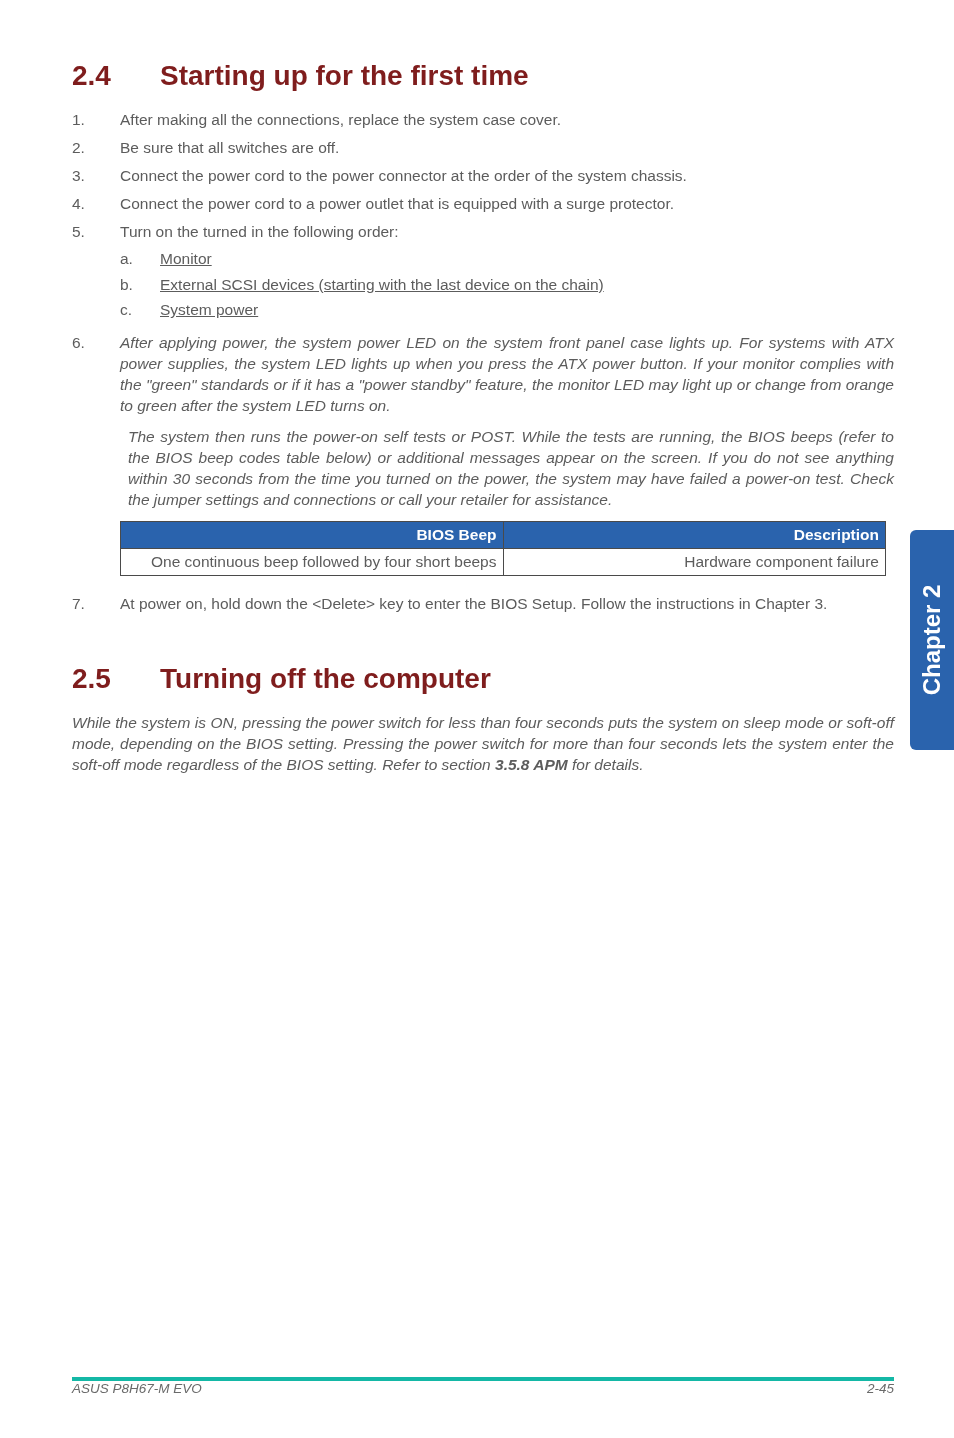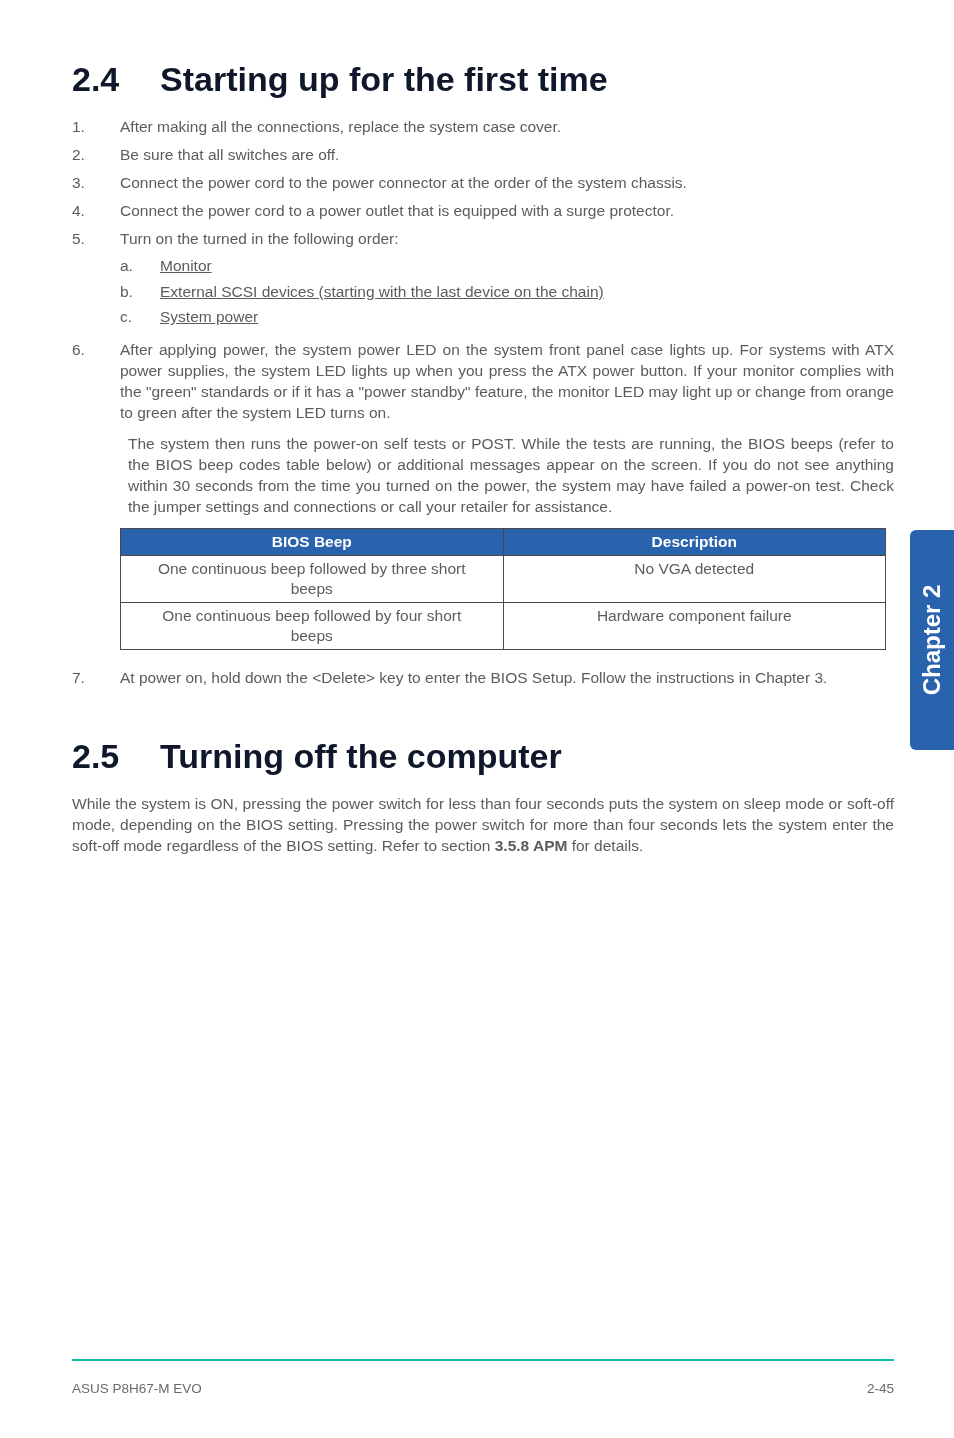--- a/index.html
+++ b/index.html
@@ -5,23 +5,23 @@
   * { box-sizing: border-box; margin: 0; padding: 0; }
   html, body { width: 954px; height: 1438px; }
   body {
     font-family: Arial, Helvetica, sans-serif;
     color: #5c5c5c;
     background: #fff;
     position: relative;
     padding: 60px 60px 40px 72px;
   }
   .h2 {
-    color: #0f172a;
+    color: #7f1d1d;
     font-weight: bold;
-    font-size: 34px;
+    font-size: 28px;
     margin-bottom: 18px;
     font-family: Verdana, Arial, sans-serif;
   }
   .h2 .num { display: inline-block; width: 88px; }
   .body-text {
     font-size: 15.5px;
     line-height: 1.35;
     color: #5c5c5c;
   }
   ol.main { list-style: none; padding-left: 0; }
@@ -34,33 +34,33 @@
   ol.sub > li > .c { flex: 1; text-decoration: underline; }
   .para-indent { margin-left: 56px; margin-top: 10px; margin-bottom: 10px; }
   table.bios {
     border-collapse: collapse;
     width: 100%;
     margin-top: 6px;
     font-size: 15.5px;
   }
   table.bios th, table.bios td {
     border: 1px solid #4a4a4a;
-    padding: 3px 20px;
-    text-align: center;
+    padding: 3px 6px;
+    text-align: right;
     vertical-align: top;
     line-height: 1.3;
   }
   table.bios th {
     background: #2a63ad;
     color: #fff;
     font-weight: bold;
   }
   .table-wrap { margin-left: 48px; margin-right: 8px; margin-bottom: 18px; }
   .section2 { margin-top: 48px; }
-  .justify { text-align: justify; }
+  .justify { text-align: justify; font-style: italic; }
   .side-tab {
     position: absolute;
     right: 0;
     top: 530px;
     width: 44px;
     height: 220px;
     background: #2a63ad;
     border-top-left-radius: 6px;
     border-bottom-left-radius: 6px;
     display: flex;
@@ -73,26 +73,27 @@
     font-size: 24px;
     transform: rotate(-90deg);
     white-space: nowrap;
     font-family: Verdana, Arial, sans-serif;
   }
   .footer {
     position: absolute;
     bottom: 42px;
     left: 72px;
     right: 60px;
-    border-top: 2px solid #14b8a6;
-    padding-top: 20px;
+    border-top: 4px solid #14b8a6;
+    padding-top: 0;
     display: flex;
     justify-content: space-between;
     font-size: 13.5px;
     color: #6a6a6a;
+    font-style: italic;
   }
 </style>
 </head>
 <body>
 
 <div class="h2">
   <span class="num">2.4</span><span>Starting up for the first time</span>
 </div>
 
 <ol class="main body-text">
@@ -143,24 +144,20 @@
 <div class="table-wrap">
   <table class="bios">
     <thead>
       <tr>
         <th style="width:50%">BIOS Beep</th>
         <th style="width:50%">Description</th>
       </tr>
     </thead>
     <tbody>
       <tr>
-        <td>One continuous beep followed by three short beeps</td>
-        <td>No VGA detected</td>
-      </tr>
-      <tr>
         <td>One continuous beep followed by four short beeps</td>
         <td>Hardware component failure</td>
       </tr>
     </tbody>
   </table>
 </div>
 
 <ol class="main body-text">
   <li>
       <span class="n">7.</span>

